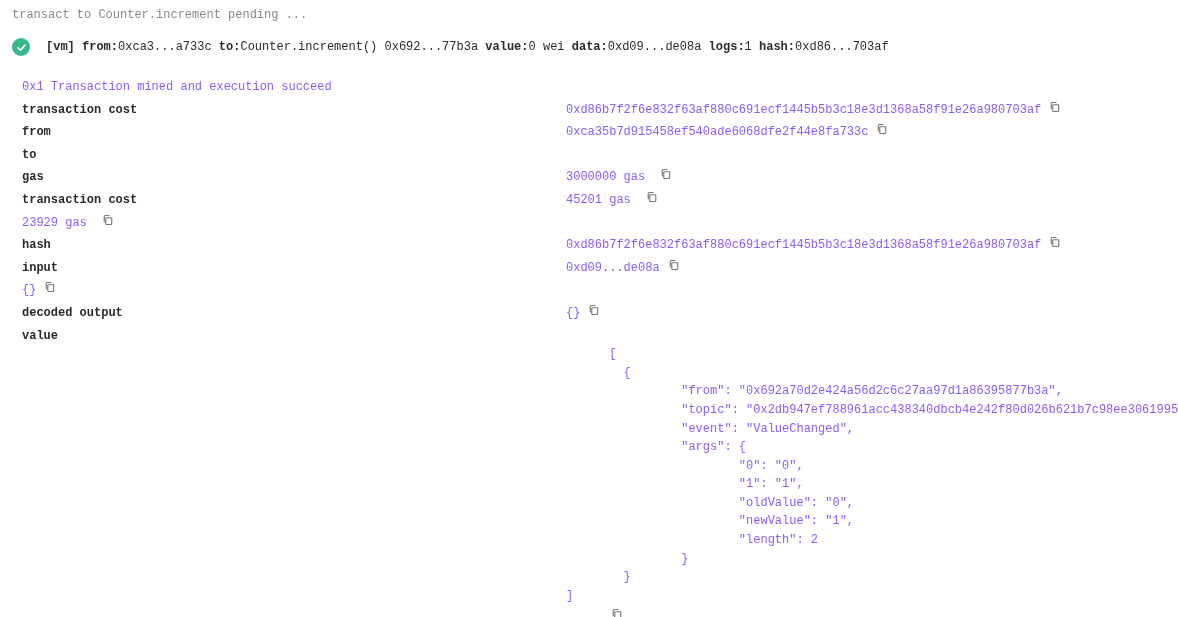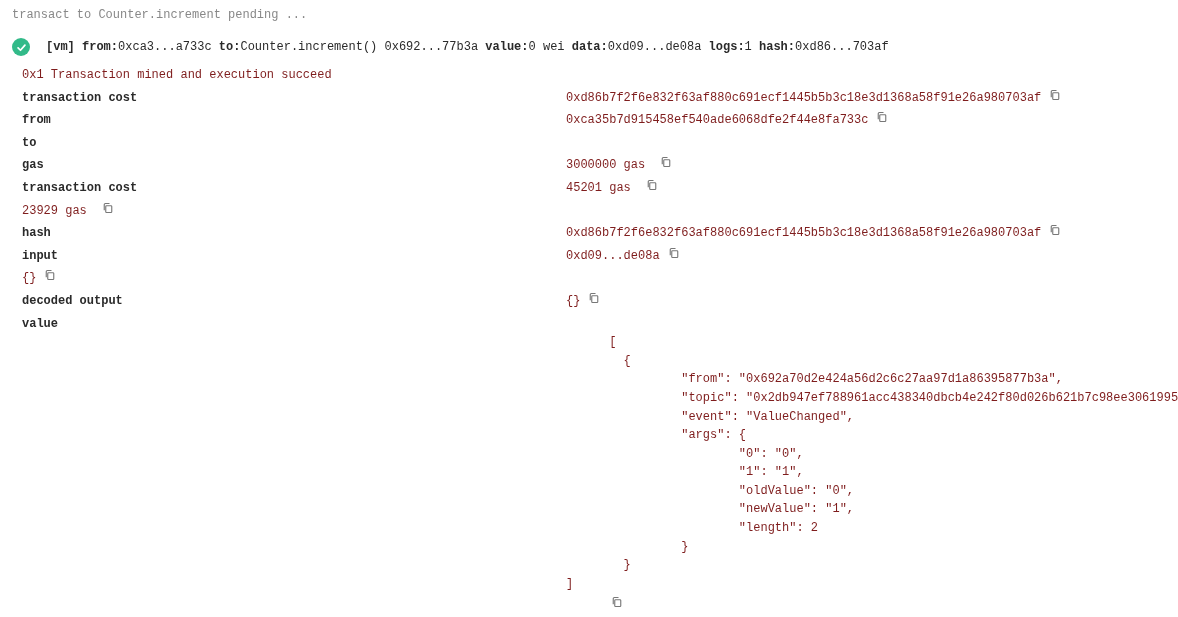--- a/index.html
+++ b/index.html
@@ -20,21 +20,21 @@
     .pending-line {
       color: #888;
       margin-bottom: 16px;
       padding-left: 4px;
     }
     .tx-summary {
       display: flex;
       align-items: center;
       gap: 16px;
       padding-left: 4px;
-      margin-bottom: 8px;
+      margin-bottom: 20px;
     }
     .check-icon {
       width: 18px;
       height: 18px;
       border-radius: 50%;
       background: #32ba89;
       display: flex;
       align-items: center;
       justify-content: center;
       flex-shrink: 0;
@@ -59,21 +59,21 @@
       line-height: 1.55;
       align-items: flex-start;
     }
     .detail-key {
       width: 544px;
       flex-shrink: 0;
       font-weight: bold;
       color: #2a2a2a;
     }
     .detail-value {
-      color: #7f1d1d;
+      color: #8b5cf6;
       white-space: pre;
       display: flex;
       align-items: flex-start;
       gap: 6px;
     }
     .detail-value.logs-value {
       display: block;
     }
     .copy-icon {
       display: inline-flex;

